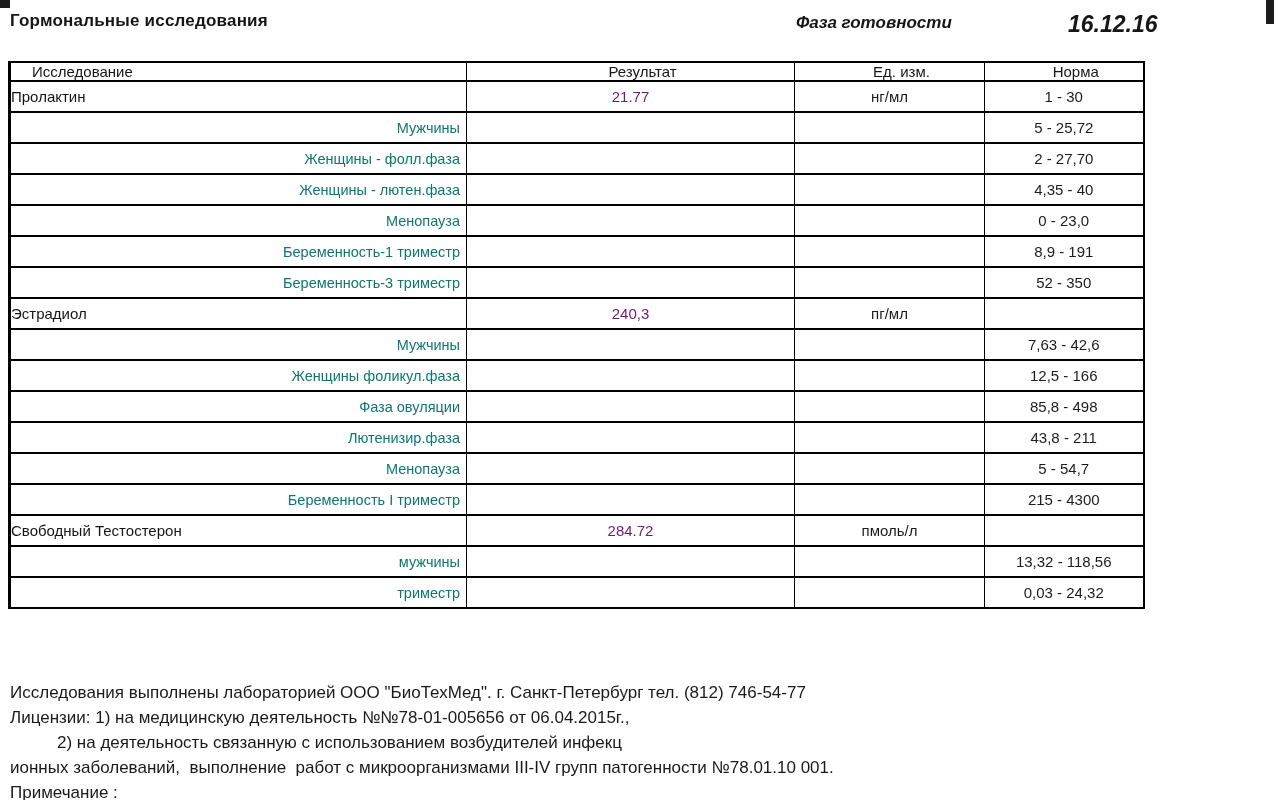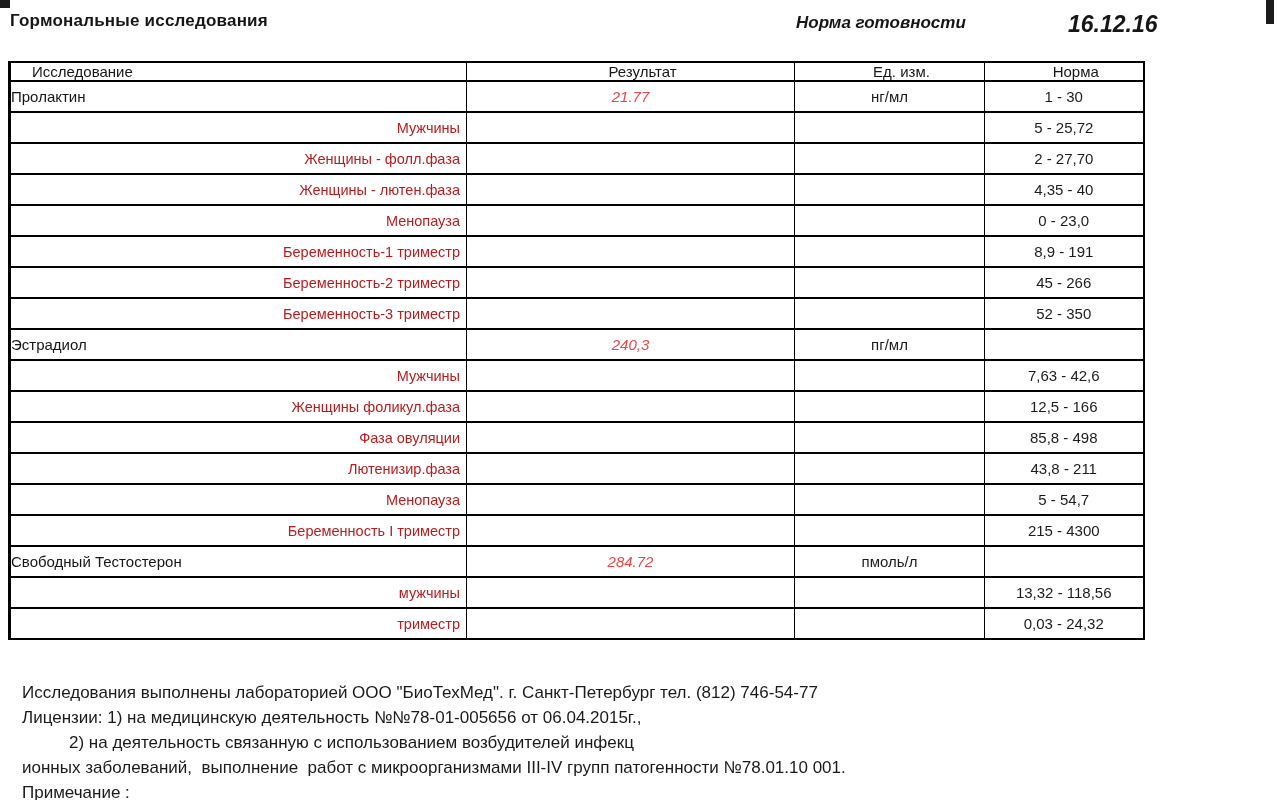--- a/index.html
+++ b/index.html
@@ -79,44 +79,42 @@
   }
   table.results td {
     height: 29px;
     font-size: 15px;
   }
   td.analyte-cell { text-align: left; padding-left: 3px; }
   tr.sub-row td.analyte-cell {
     text-align: right;
     padding-right: 6px;
     font-size: 14.5px;
-    color: #b91c1c;
+    color: #0f766e;
   }
   td.result-cell {
     text-align: center;
     font-size: 21px;
-    color: #ef4444;
-    font-style: italic;
+    color: #701a75;
   }
   td.unit-cell, td.norm-cell {
     text-align: center;
     color: #1c1c1c;
   }
   .footer {
     position: absolute;
     left: 10px;
     top: 680px;
     width: 1100px;
   }
   .footer-line {
     font-size: 17px;
     line-height: 25px;
     white-space: pre;
     color: #1a1a1a;
-    margin-left: 12px;
   }
   .footer-line.indented {
     padding-left: 47px;
   }
   .scan-artifact {
     position: absolute;
     background: #1b1b1b;
   }
   .scan-artifact.top-left {
     left: 0; top: 0; width: 10px; height: 8px;
@@ -125,21 +123,21 @@
     left: 1266px; top: 0; width: 8px; height: 24px;
   }
 </style>
 </head>
 <body>
 
 <div class="scan-artifact top-left"></div>
 <div class="scan-artifact top-right"></div>
 
 <div class="doc-title">Гормональные исследования</div>
-<div class="date-label">Норма готовности</div>
+<div class="date-label">Фаза готовности</div>
 <div class="date-value">16.12.16</div>
 
 <table class="results">
   <colgroup>
     <col style="width:457px">
     <col style="width:328px">
     <col style="width:190px">
     <col style="width:159px">
   </colgroup>
   <thead>
@@ -181,26 +179,20 @@
     <td class="unit-cell"></td>
     <td class="norm-cell">0 - 23,0</td>
   </tr>
       <tr class="sub-row">
     <td class="analyte-cell">Беременность-1 триместр</td>
     <td class="result-cell"></td>
     <td class="unit-cell"></td>
     <td class="norm-cell">8,9 - 191</td>
   </tr>
       <tr class="sub-row">
-    <td class="analyte-cell">Беременность-2 триместр</td>
-    <td class="result-cell"></td>
-    <td class="unit-cell"></td>
-    <td class="norm-cell">45 - 266</td>
-  </tr>
-      <tr class="sub-row">
     <td class="analyte-cell">Беременность-3 триместр</td>
     <td class="result-cell"></td>
     <td class="unit-cell"></td>
     <td class="norm-cell">52 - 350</td>
   </tr>
       <tr class="main-row">
     <td class="analyte-cell">Эстрадиол</td>
     <td class="result-cell">240,3</td>
     <td class="unit-cell">пг/мл</td>
     <td class="norm-cell"></td>

